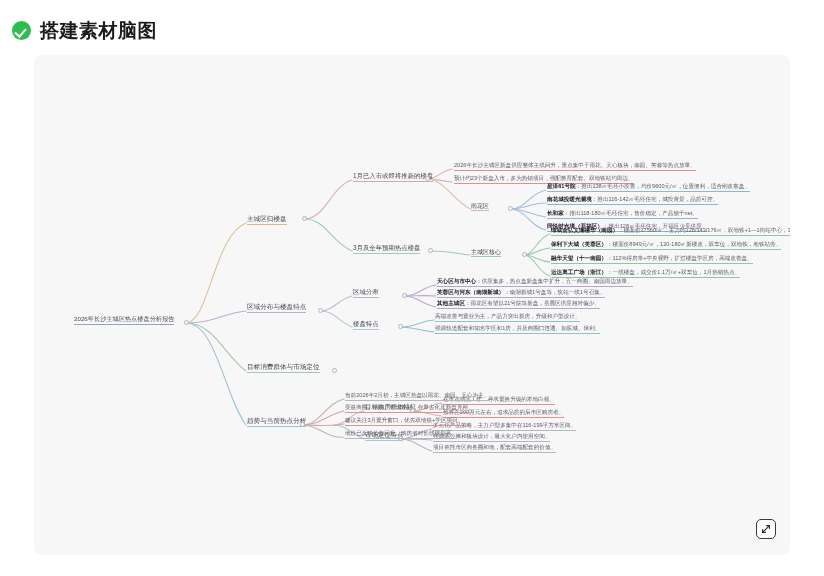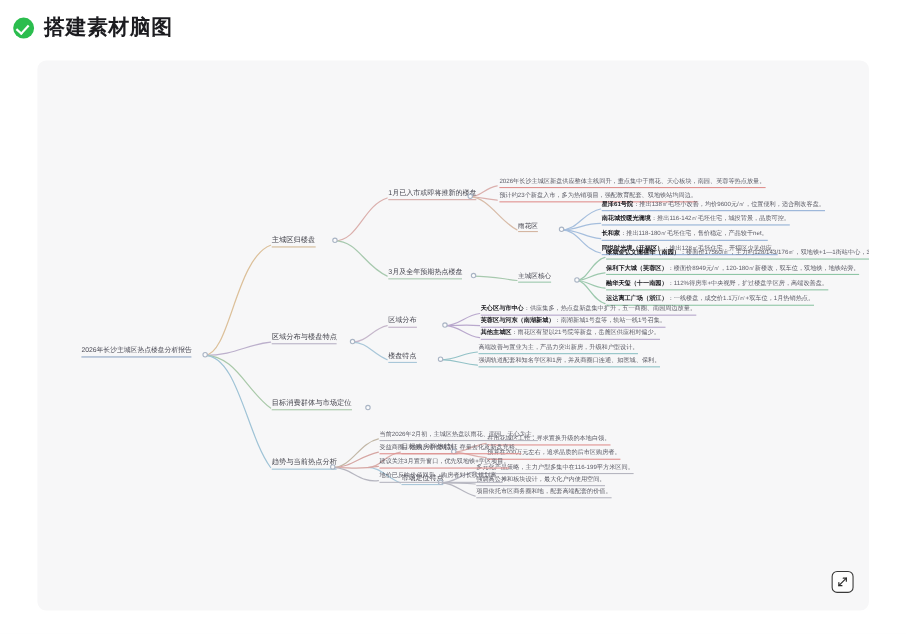--- a/index.html
+++ b/index.html
@@ -7,21 +7,21 @@
     margin: 0; padding: 0;
     width: 824px; height: 576px;
     background: #ffffff;
     font-family: "Liberation Sans", "DejaVu Sans", sans-serif;
     overflow: hidden;
   }
   #app { position: relative; width: 824px; height: 576px; background: #fff; }
 
   
   .header {
-    display: flex; align-items: center; gap: 9px;
+    display: flex; align-items: flex-end; gap: 9px;
     padding: 10px 0 0 12px; height: 40px;
   }
   .check-icon {
     width: 19px; height: 19px; border-radius: 50%;
     background: #2bbd4e; position: relative; flex: 0 0 auto;
   }
   .check-icon::after {
     content: ""; position: absolute; left: 5px; top: 4.5px;
     width: 5px; height: 9px; border: solid #fff;
     border-width: 0 2px 2px 0; transform: rotate(42deg);

